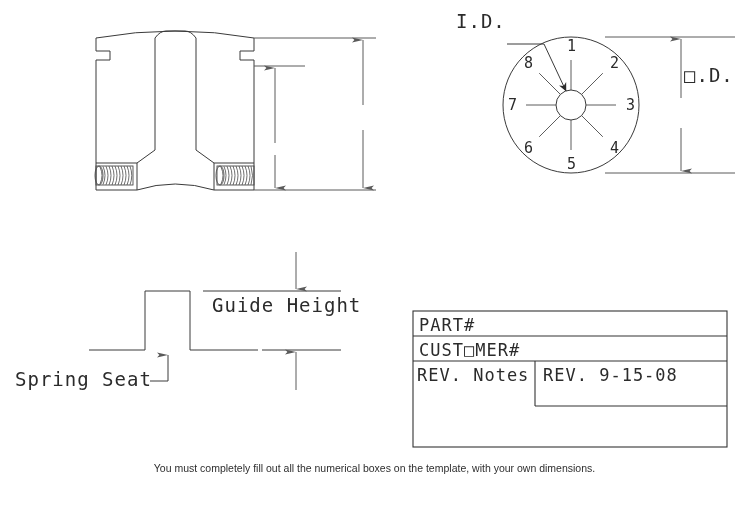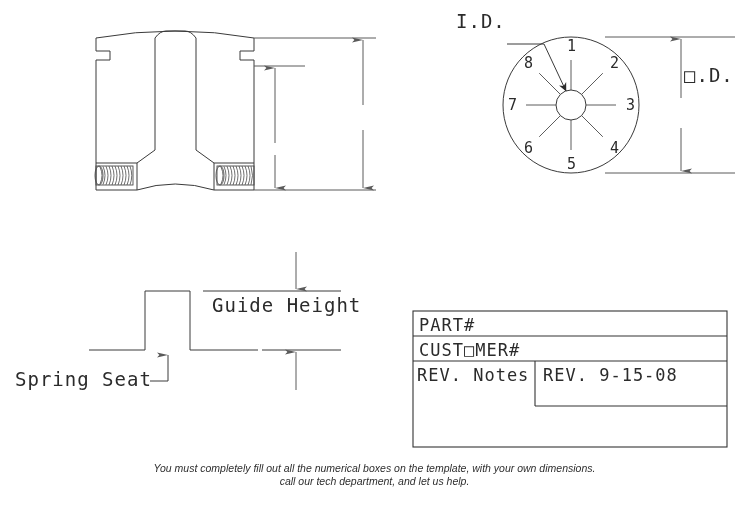--- a/index.html
+++ b/index.html
@@ -60,21 +60,20 @@
   }
   .fill-none {
     fill: none;
   }
   .footer {
     position: absolute;
     left: 0;
     width: 749px;
     text-align: center;
     font-family: "Liberation Sans", sans-serif;
-    font-style: italic;
     font-size: 10.5px;
     color: #2e2e2e;
     line-height: 13px;
   }
 </style>
 </head>
 <body>
 
 <div id="sheet">
 
@@ -234,16 +233,15 @@
 
     <text class="cad-text cad-text-md" x="419" y="331">PART#</text>
     <text class="cad-text cad-text-md" x="419" y="356">CUST□MER#</text>
     <text class="cad-text cad-text-md" x="417" y="381">REV. Notes</text>
     <text class="cad-text cad-text-md" x="543" y="381">REV. 9-15-08</text>
 
   </svg>
 
   <div class="footer" style="top:462px;">
     <div>You must completely fill out all the numerical boxes on the template, with your own dimensions.</div>
-    <div>call our tech department, and let us help.</div>
   </div>
 
 </div>
 
 </body></html>

